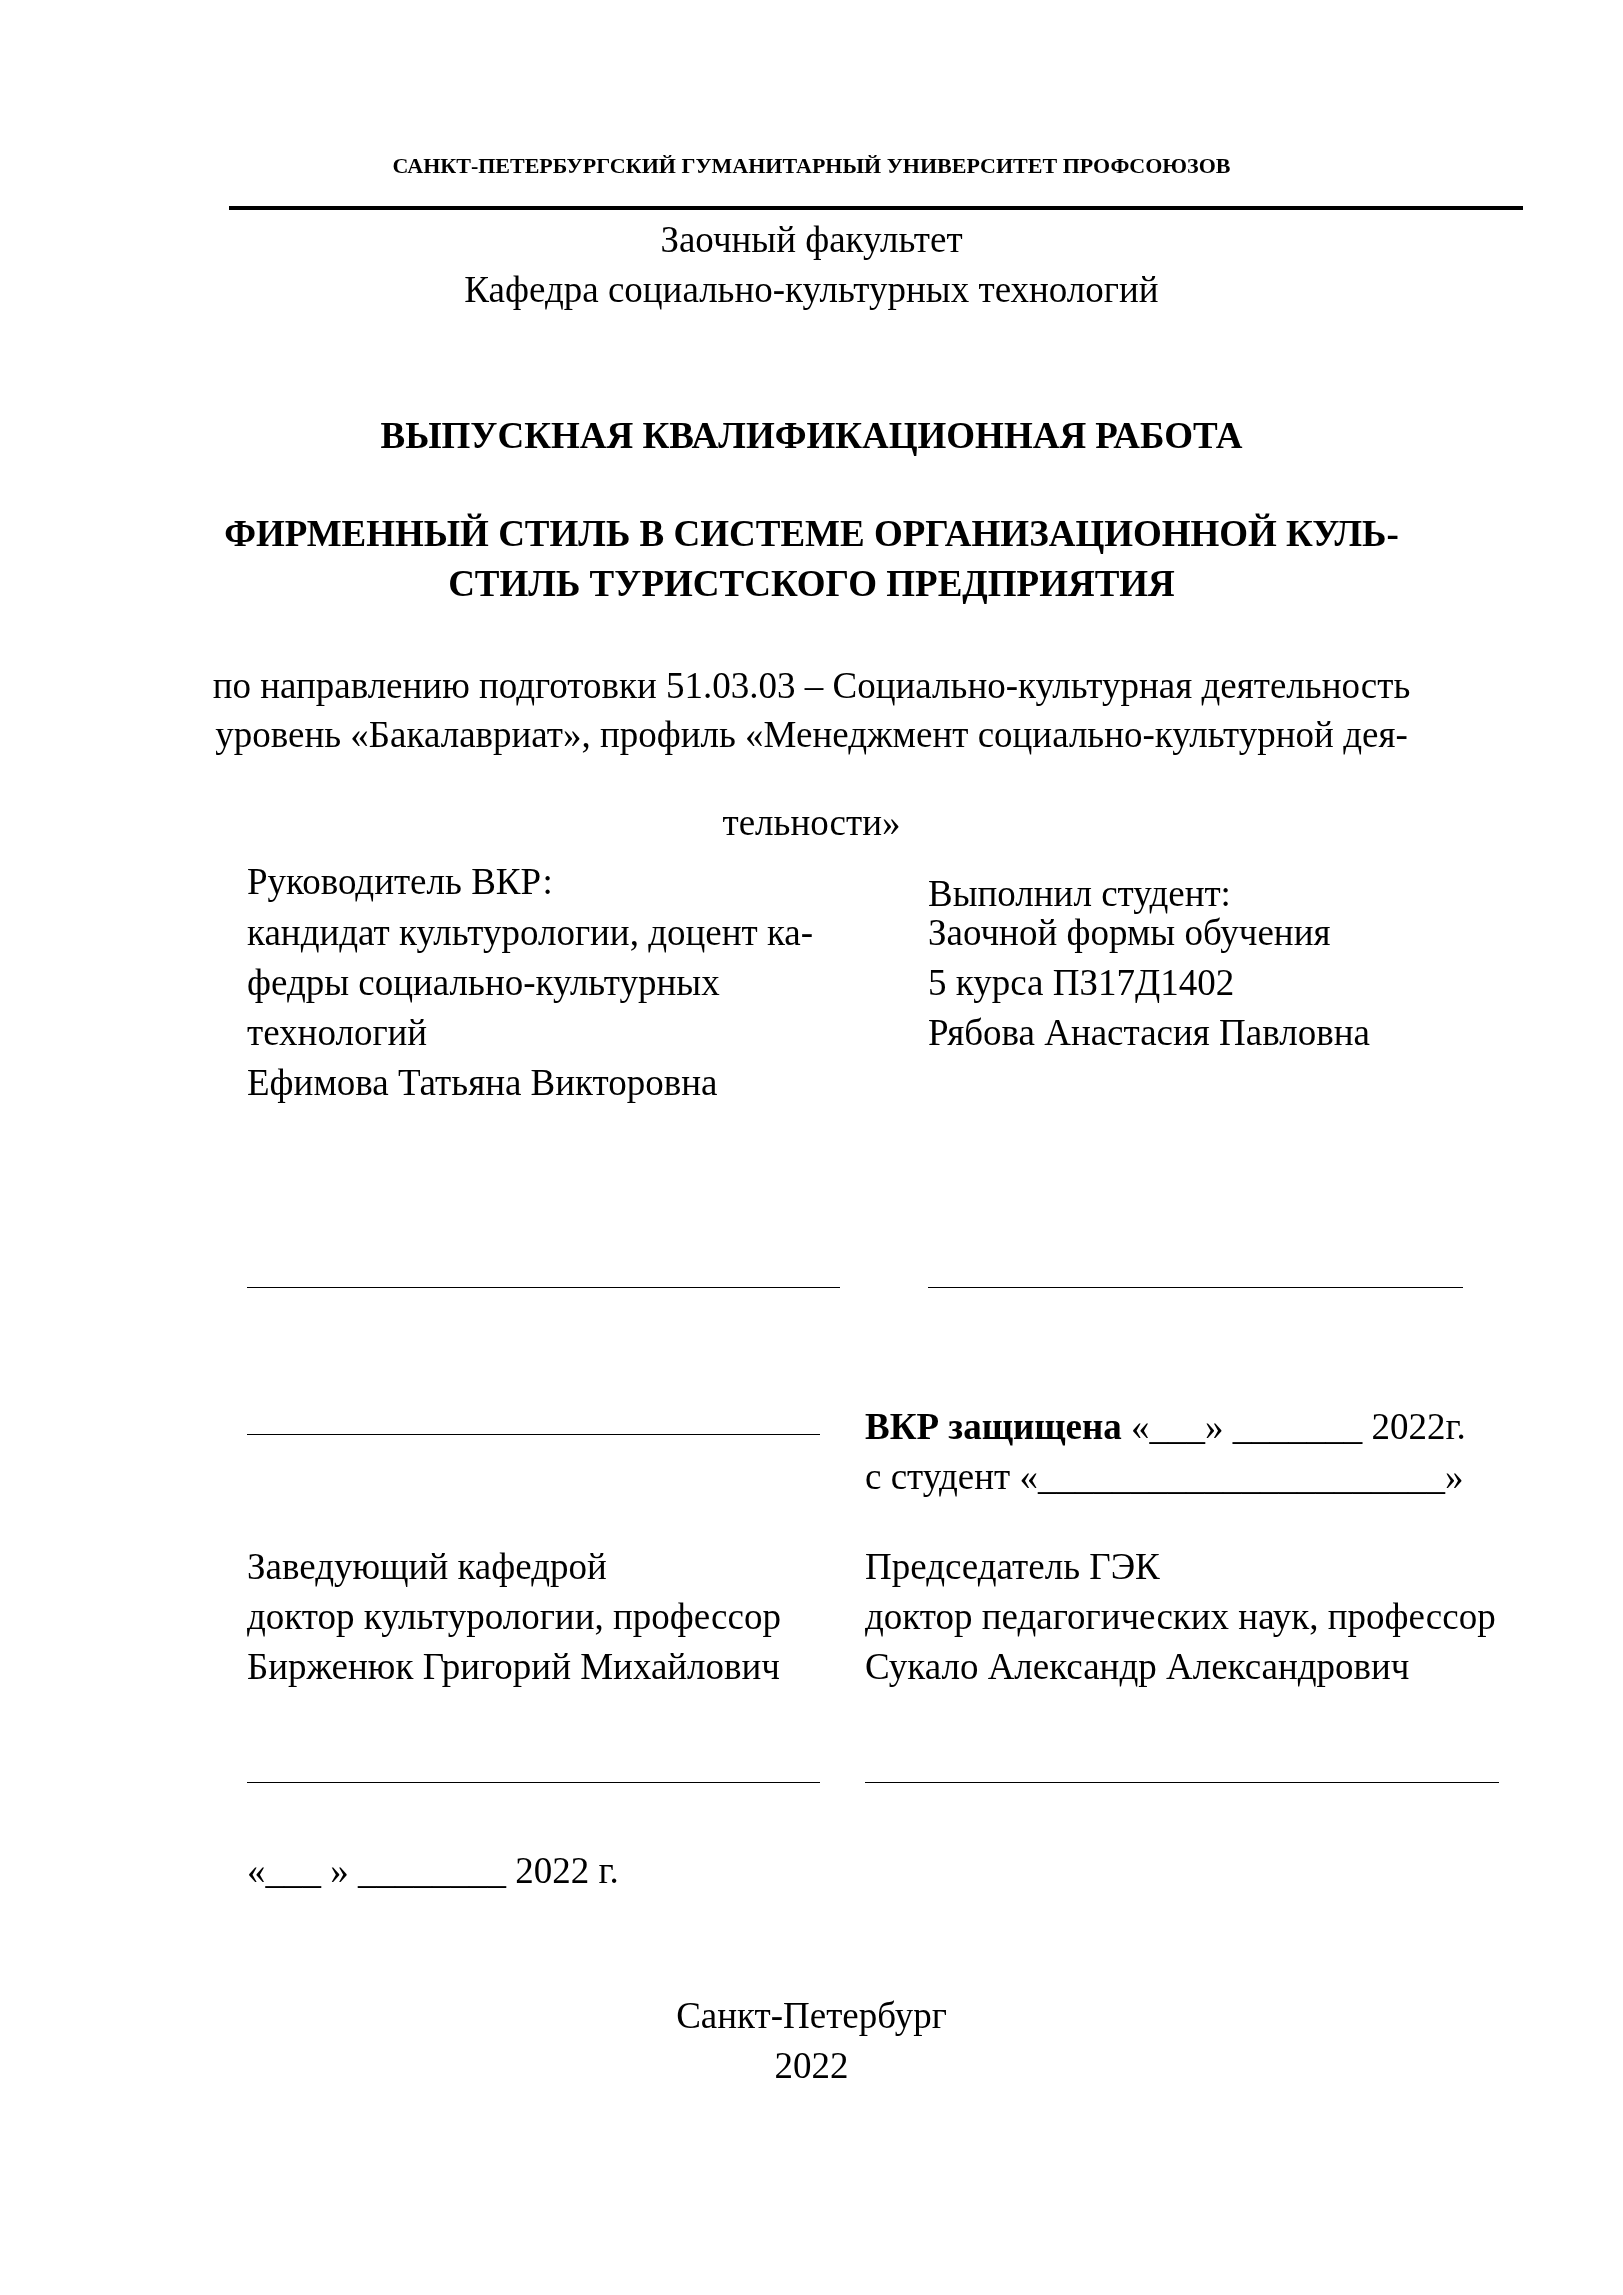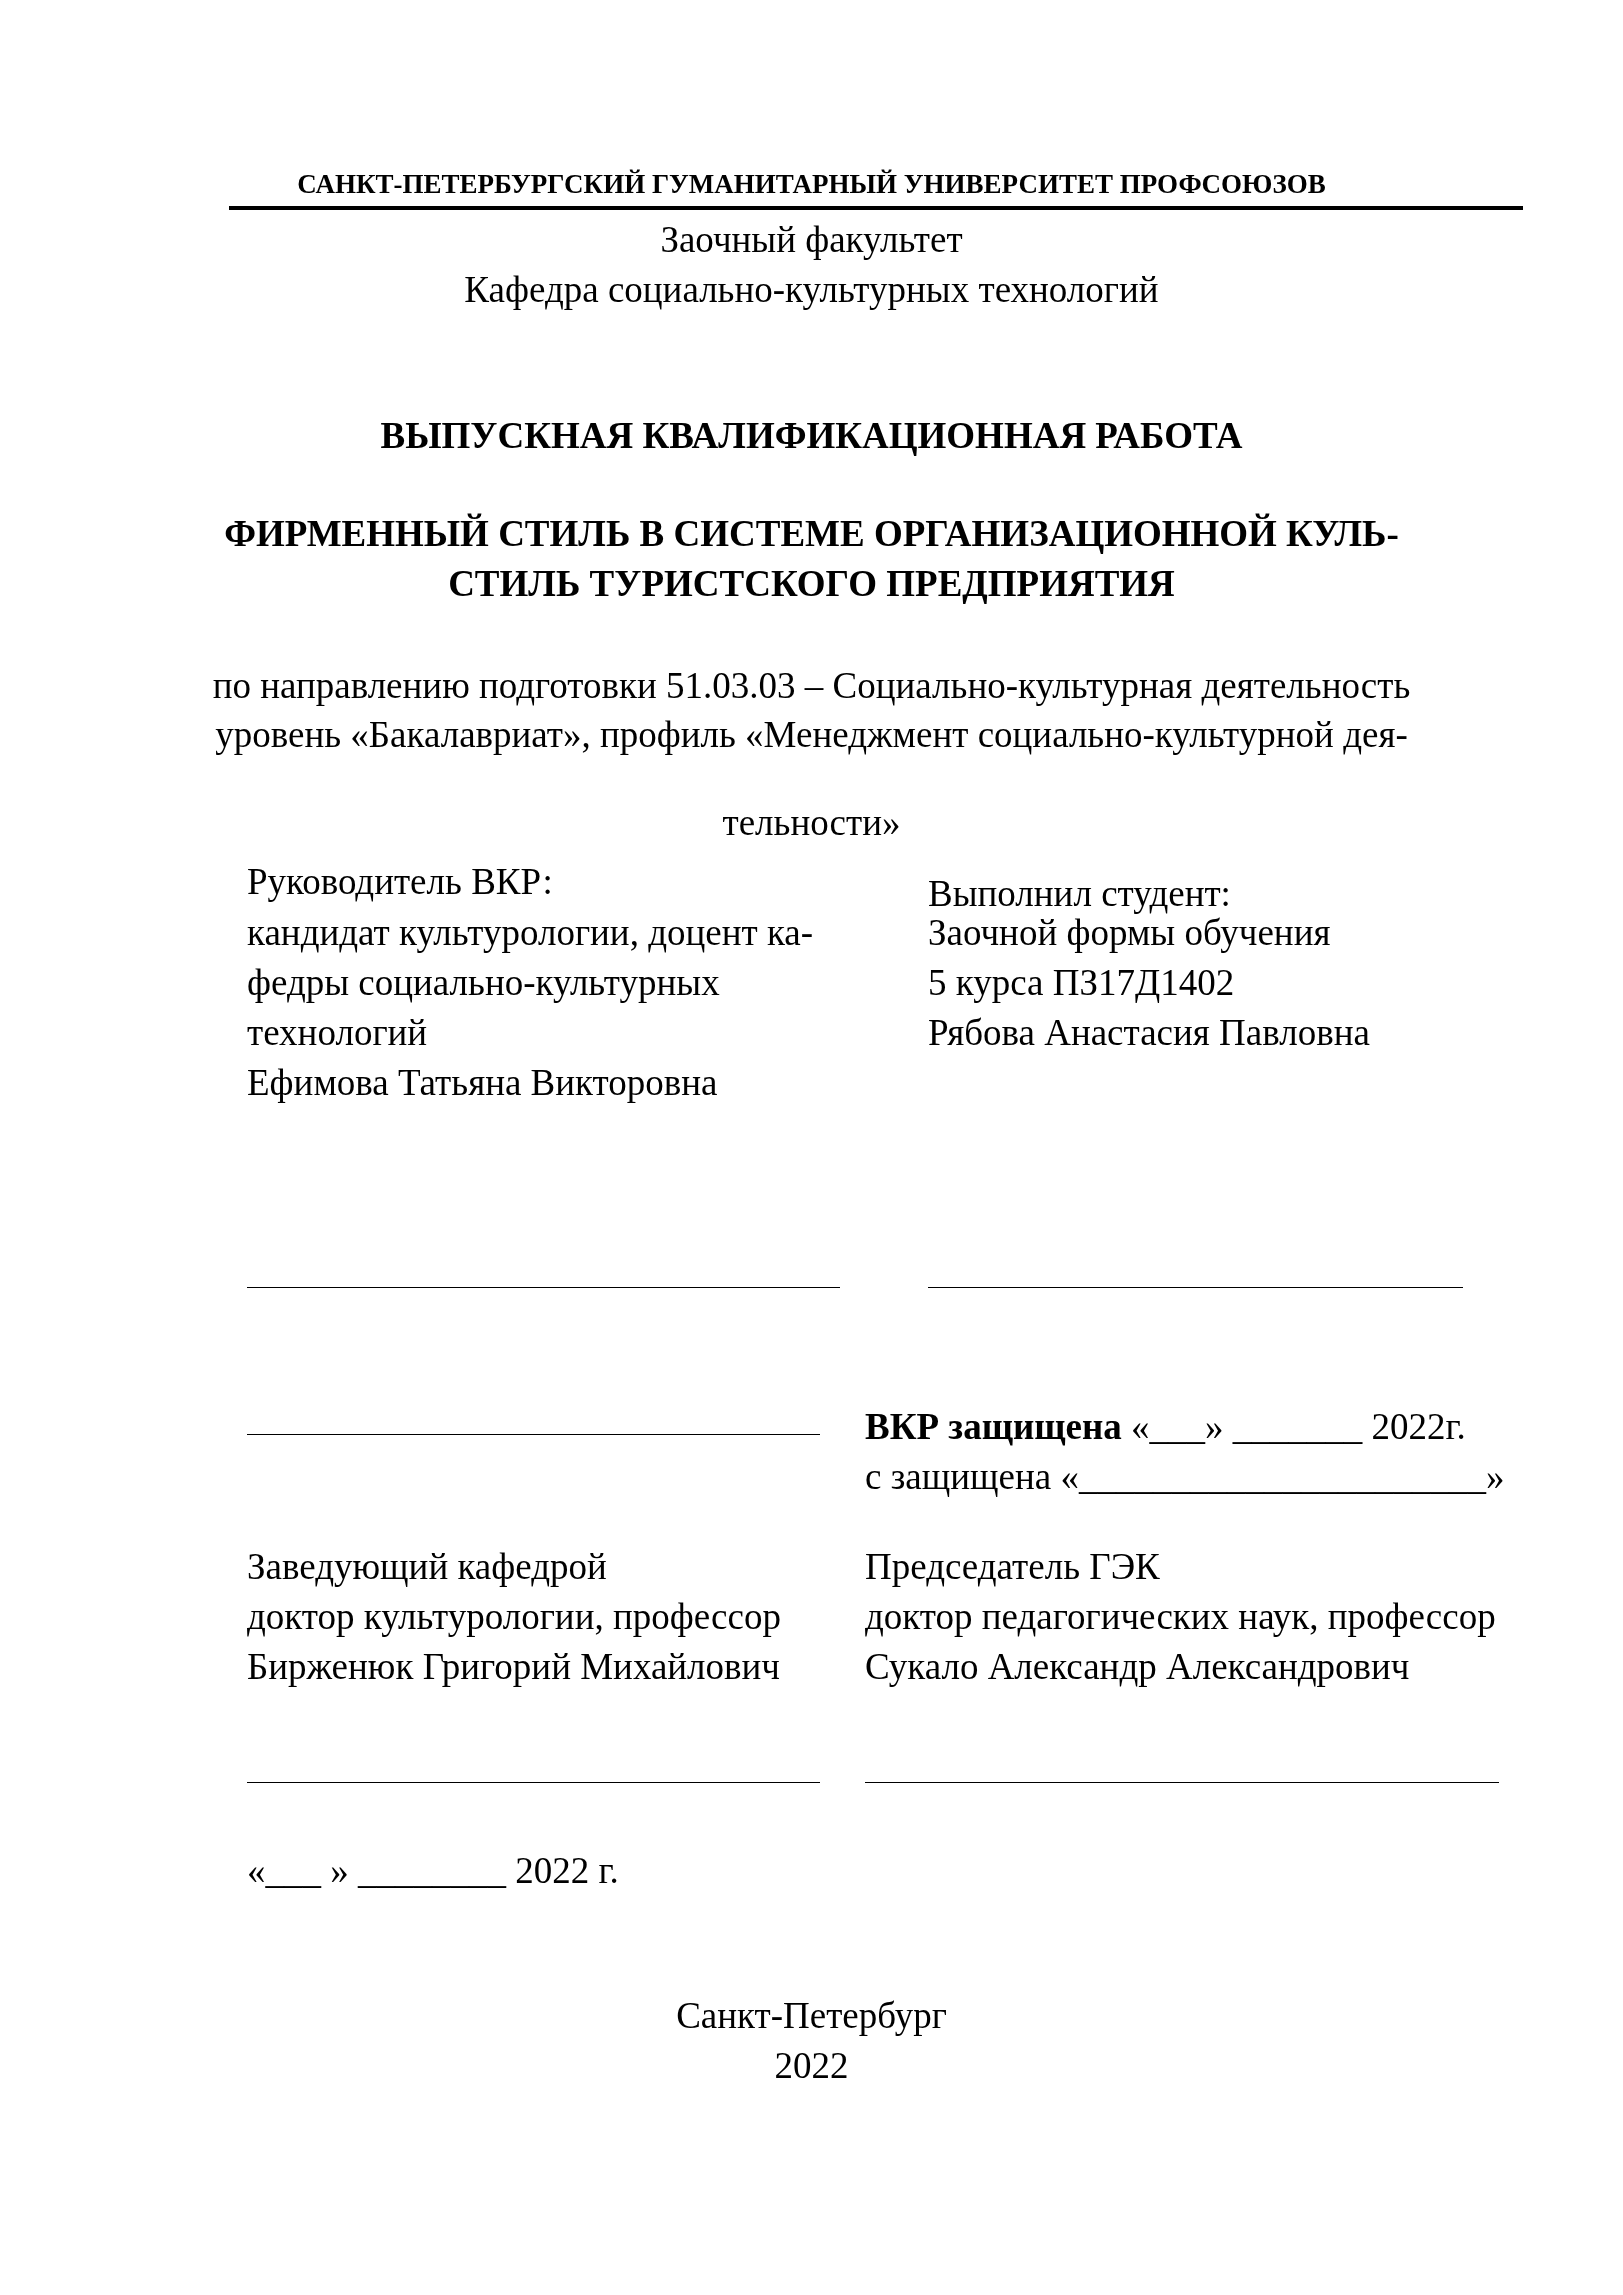--- a/index.html
+++ b/index.html
@@ -8,21 +8,21 @@
   .t { position:absolute; white-space:nowrap; font-size:37px; line-height:50px; }
   .c { left:0; width:1623px; text-align:center; }
   .b { font-weight:bold; }
   .rule { position:absolute; left:229px; width:1294px; top:206px; height:3.9px; background:#000; }
   .line { position:absolute; height:0; border-top:1.6px solid #000; }
 </style>
 </head>
 <body>
 
 <div>
-  <div class="t c b" style="top:159px;font-size:27px;">САНКТ-ПЕТЕРБУРГСКИЙ ГУМАНИТАРНЫЙ УНИВЕРСИТЕТ ПРОФСОЮЗОВ</div>
+  <div class="t c b" style="top:141px;font-size:22px;">САНКТ-ПЕТЕРБУРГСКИЙ ГУМАНИТАРНЫЙ УНИВЕРСИТЕТ ПРОФСОЮЗОВ</div>
   <div class="rule"></div>
   <div class="t c" style="top:215px;">Заочный факультет</div>
   <div class="t c" style="top:265px;">Кафедра социально-культурных технологий</div>
 
   <div class="t c b" style="top:411px;">ВЫПУСКНАЯ КВАЛИФИКАЦИОННАЯ РАБОТА</div>
 
   <div class="t c b" style="top:509px;">ФИРМЕННЫЙ СТИЛЬ В СИСТЕМЕ ОРГАНИЗАЦИОННОЙ КУЛЬ-</div>
   <div class="t c b" style="top:559px;">СТИЛЬ ТУРИСТСКОГО ПРЕДПРИЯТИЯ</div>
 
   <div class="t c" style="top:661px;">по направлению подготовки 51.03.03 – Социально-культурная деятельность</div>
@@ -42,21 +42,21 @@
     <div class="t" style="left:928px;top:908px;">Заочной формы обучения</div>
     <div class="t" style="left:928px;top:958px;">5 курса ПЗ17Д1402</div>
     <div class="t" style="left:928px;top:1008px;">Рябова Анастасия Павловна</div>
   </div>
 
   <div class="line" style="left:247px;width:593px;top:1287px;"></div>
   <div class="line" style="left:928px;width:535px;top:1287px;"></div>
 
   <div class="line" style="left:247px;width:573px;top:1434px;"></div>
   <div class="t" style="left:865px;top:1402px;"><span class="b">ВКР защищена</span><span> «___» _______ 2022г.</span></div>
-  <div class="t" style="left:865px;top:1452px;">с защищена «______________________»</div>
+  <div class="t" style="left:865px;top:1452px;">с студент «______________________»</div>
 
   <div>
     <div class="t" style="left:247px;top:1542px;">Заведующий кафедрой</div>
     <div class="t" style="left:247px;top:1592px;">доктор культурологии, профессор</div>
     <div class="t" style="left:247px;top:1642px;">Бирженюк Григорий Михайлович</div>
   </div>
 
   <div>
     <div class="t" style="left:865px;top:1542px;">Председатель ГЭК</div>
     <div class="t" style="left:865px;top:1592px;">доктор педагогических наук, профессор</div>

